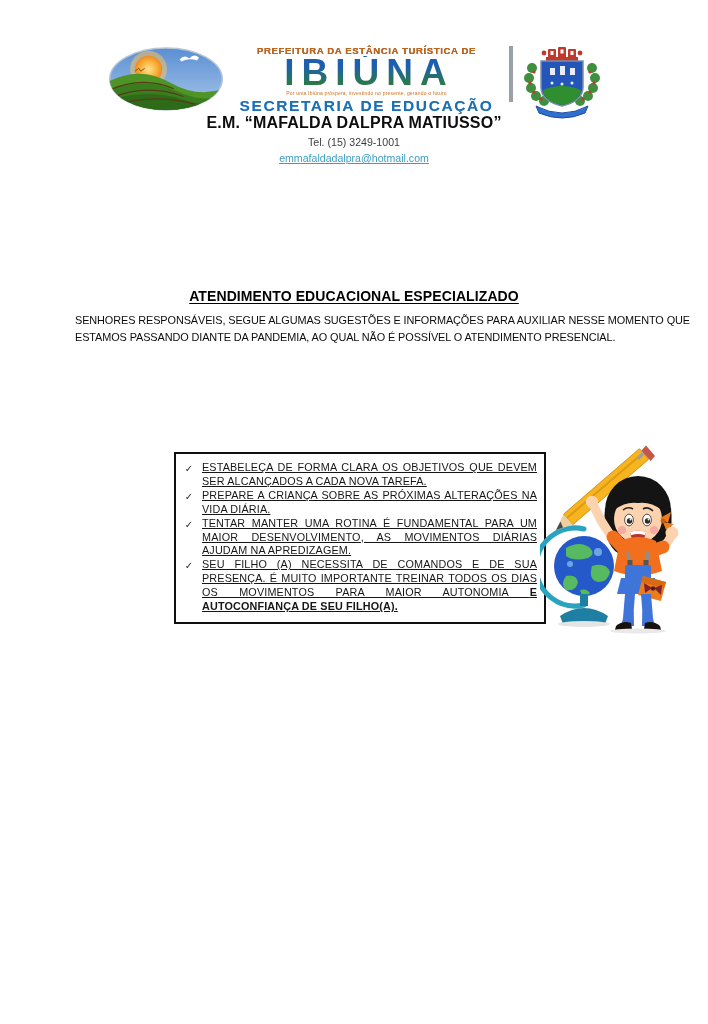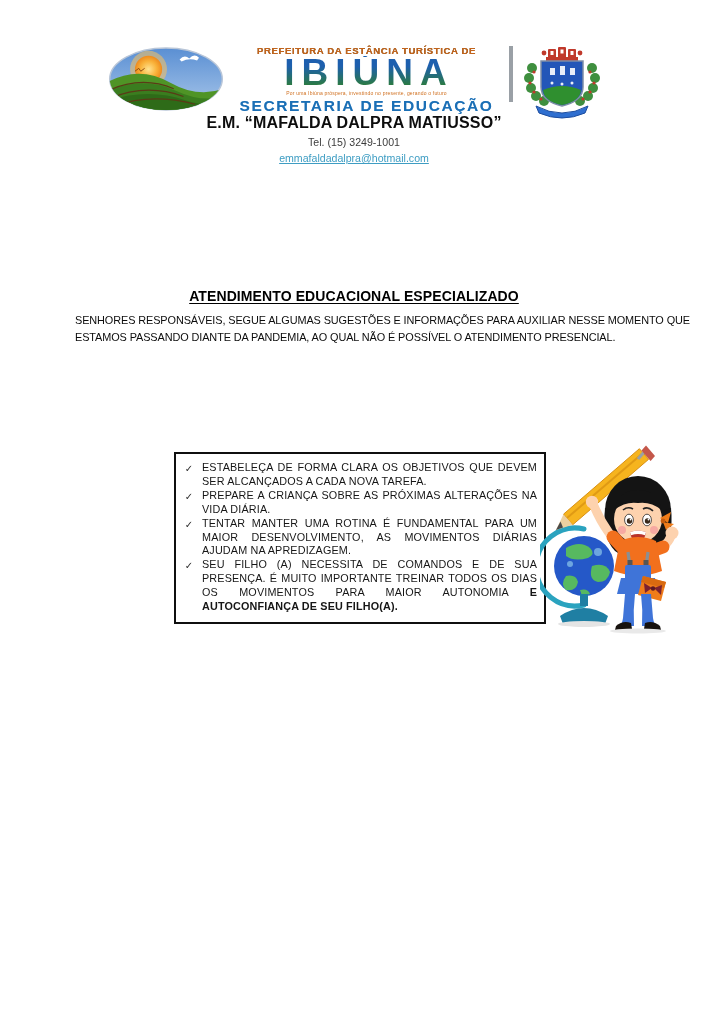--- a/index.html
+++ b/index.html
@@ -39,21 +39,21 @@
   .doc-intro{position:absolute;top:312px;left:46px;width:616px;
              font-size:10.9px;line-height:16.5px;color:#0c0c0c;letter-spacing:-.1px;margin-left:29px;}
 
   .suggestion-box{position:absolute;top:452px;left:174px;width:372px;
                   box-sizing:border-box;border:2px solid #0f0f0f;
                   padding:7px 7px 8px 0;background:#fff;}
   .suggestion-item{display:flex;align-items:flex-start;
                    font-size:10.8px;line-height:13.9px;color:#161616;letter-spacing:.15px;}
   .check-cell{flex:none;width:26px;text-align:center;font-size:10px;color:#2b2b2b;
               padding-top:1px;}
-  .sugg-text{flex:1;text-align:justify;font-weight:500;}
+  .sugg-text{flex:1;text-align:justify;font-weight:500;text-decoration:underline;}
   .sugg-text b{font-weight:700;}
 
   .illustration{position:absolute;left:540px;top:436px;width:168px;height:198px;}
 </style>
 </head>
 <body>
 
 <div class="page">
 
   <div class="header-row">

